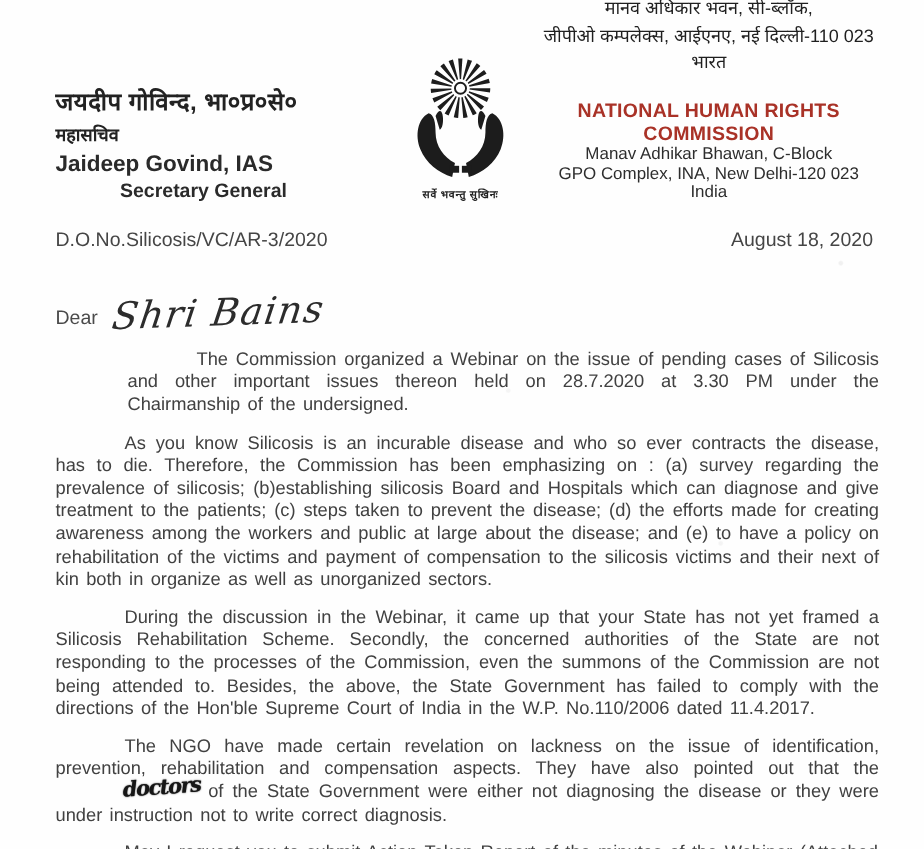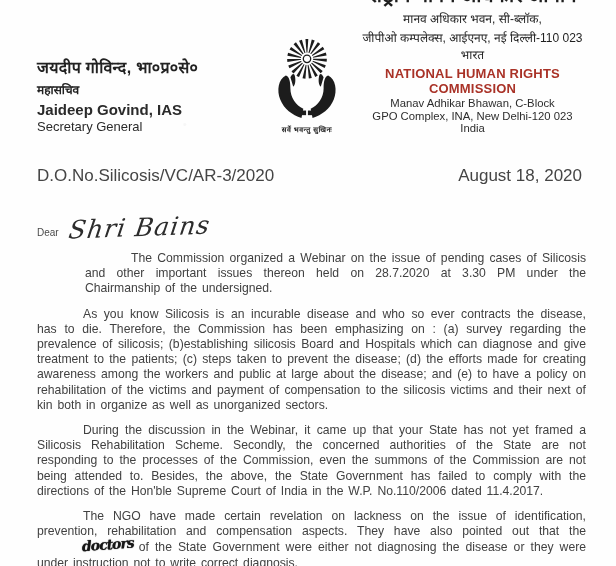--- a/index.html
+++ b/index.html
@@ -19,34 +19,34 @@
     overflow:hidden;
     font-family:"Liberation Sans","DejaVu Sans",sans-serif;
     color:#3d3d3d;
   }
   
   .letterhead{display:flex;align-items:flex-end;height:108px;}
   .hdr-left{width:218px;padding-top:4px;color:#222;}
   .hdr-left .hi-name{font-size:16px;font-weight:bold;letter-spacing:.3px;}
   .hdr-left .hi-title{font-size:12px;font-weight:bold;margin-top:3px;font-family:Liberation Mono, monospace;}
   .hdr-left .en-name{font-size:15px;font-weight:bold;margin-top:3px;color:#2a2a2a;}
-  .hdr-left .en-title{font-size:13px;font-weight:normal;margin-top:1px;color:#2a2a2a;}
+  .hdr-left .en-title{font-size:13px;font-weight:bold;margin-top:1px;color:#2a2a2a;margin-left:43px;}
   .hdr-center{width:104px;text-align:center;padding-top:2px;}
   .hdr-center .motto{font-size:7px;color:#222;font-weight:bold;margin-top:-4px;letter-spacing:.5px;}
   .hdr-right{flex:1;text-align:center;color:#1f1f1f;padding-top:2px;}
   .hdr-right .org-hi{font-size:20px;font-weight:bold;}
   .hdr-right .addr-hi{font-size:12px;margin-top:2px;}
-  .hdr-right .org-en{font-size:13px;font-weight:bold;color:#a93227;margin-top:3px;letter-spacing:.2px;}
+  .hdr-right .org-en{font-size:13px;font-weight:bold;color:#a93227;margin-top:17px;letter-spacing:.2px;}
   .hdr-right .addr-en{font-size:11.3px;color:#2d2d2d;margin-top:1px;}
   
-  .refline{display:flex;justify-content:space-between;margin-top:32px;font-size:17px;color:#454545;text-align:center;}
+  .refline{display:flex;justify-content:space-between;margin-top:18px;font-size:13px;color:#454545;text-align:center;}
   .refline .date{margin-right:4px;}
   
   .salutation{margin-top:22px;height:34px;display:flex;align-items:flex-end;color:#4a4a4a;}
-  .salutation .dear{font-size:10px;padding-bottom:4px;margin-top:46px;}
+  .salutation .dear{font-size:13px;padding-bottom:4px;margin-top:46px;}
   .handwriting{
     font-family:"DejaVu Serif",serif;
     font-style:italic;font-weight:500;
     font-size:25px;color:#2c2c2c;
     margin-left:10px;
     transform:rotate(-2deg) skewX(-10deg);
     letter-spacing:1px;
   }
   
   .body-para{

